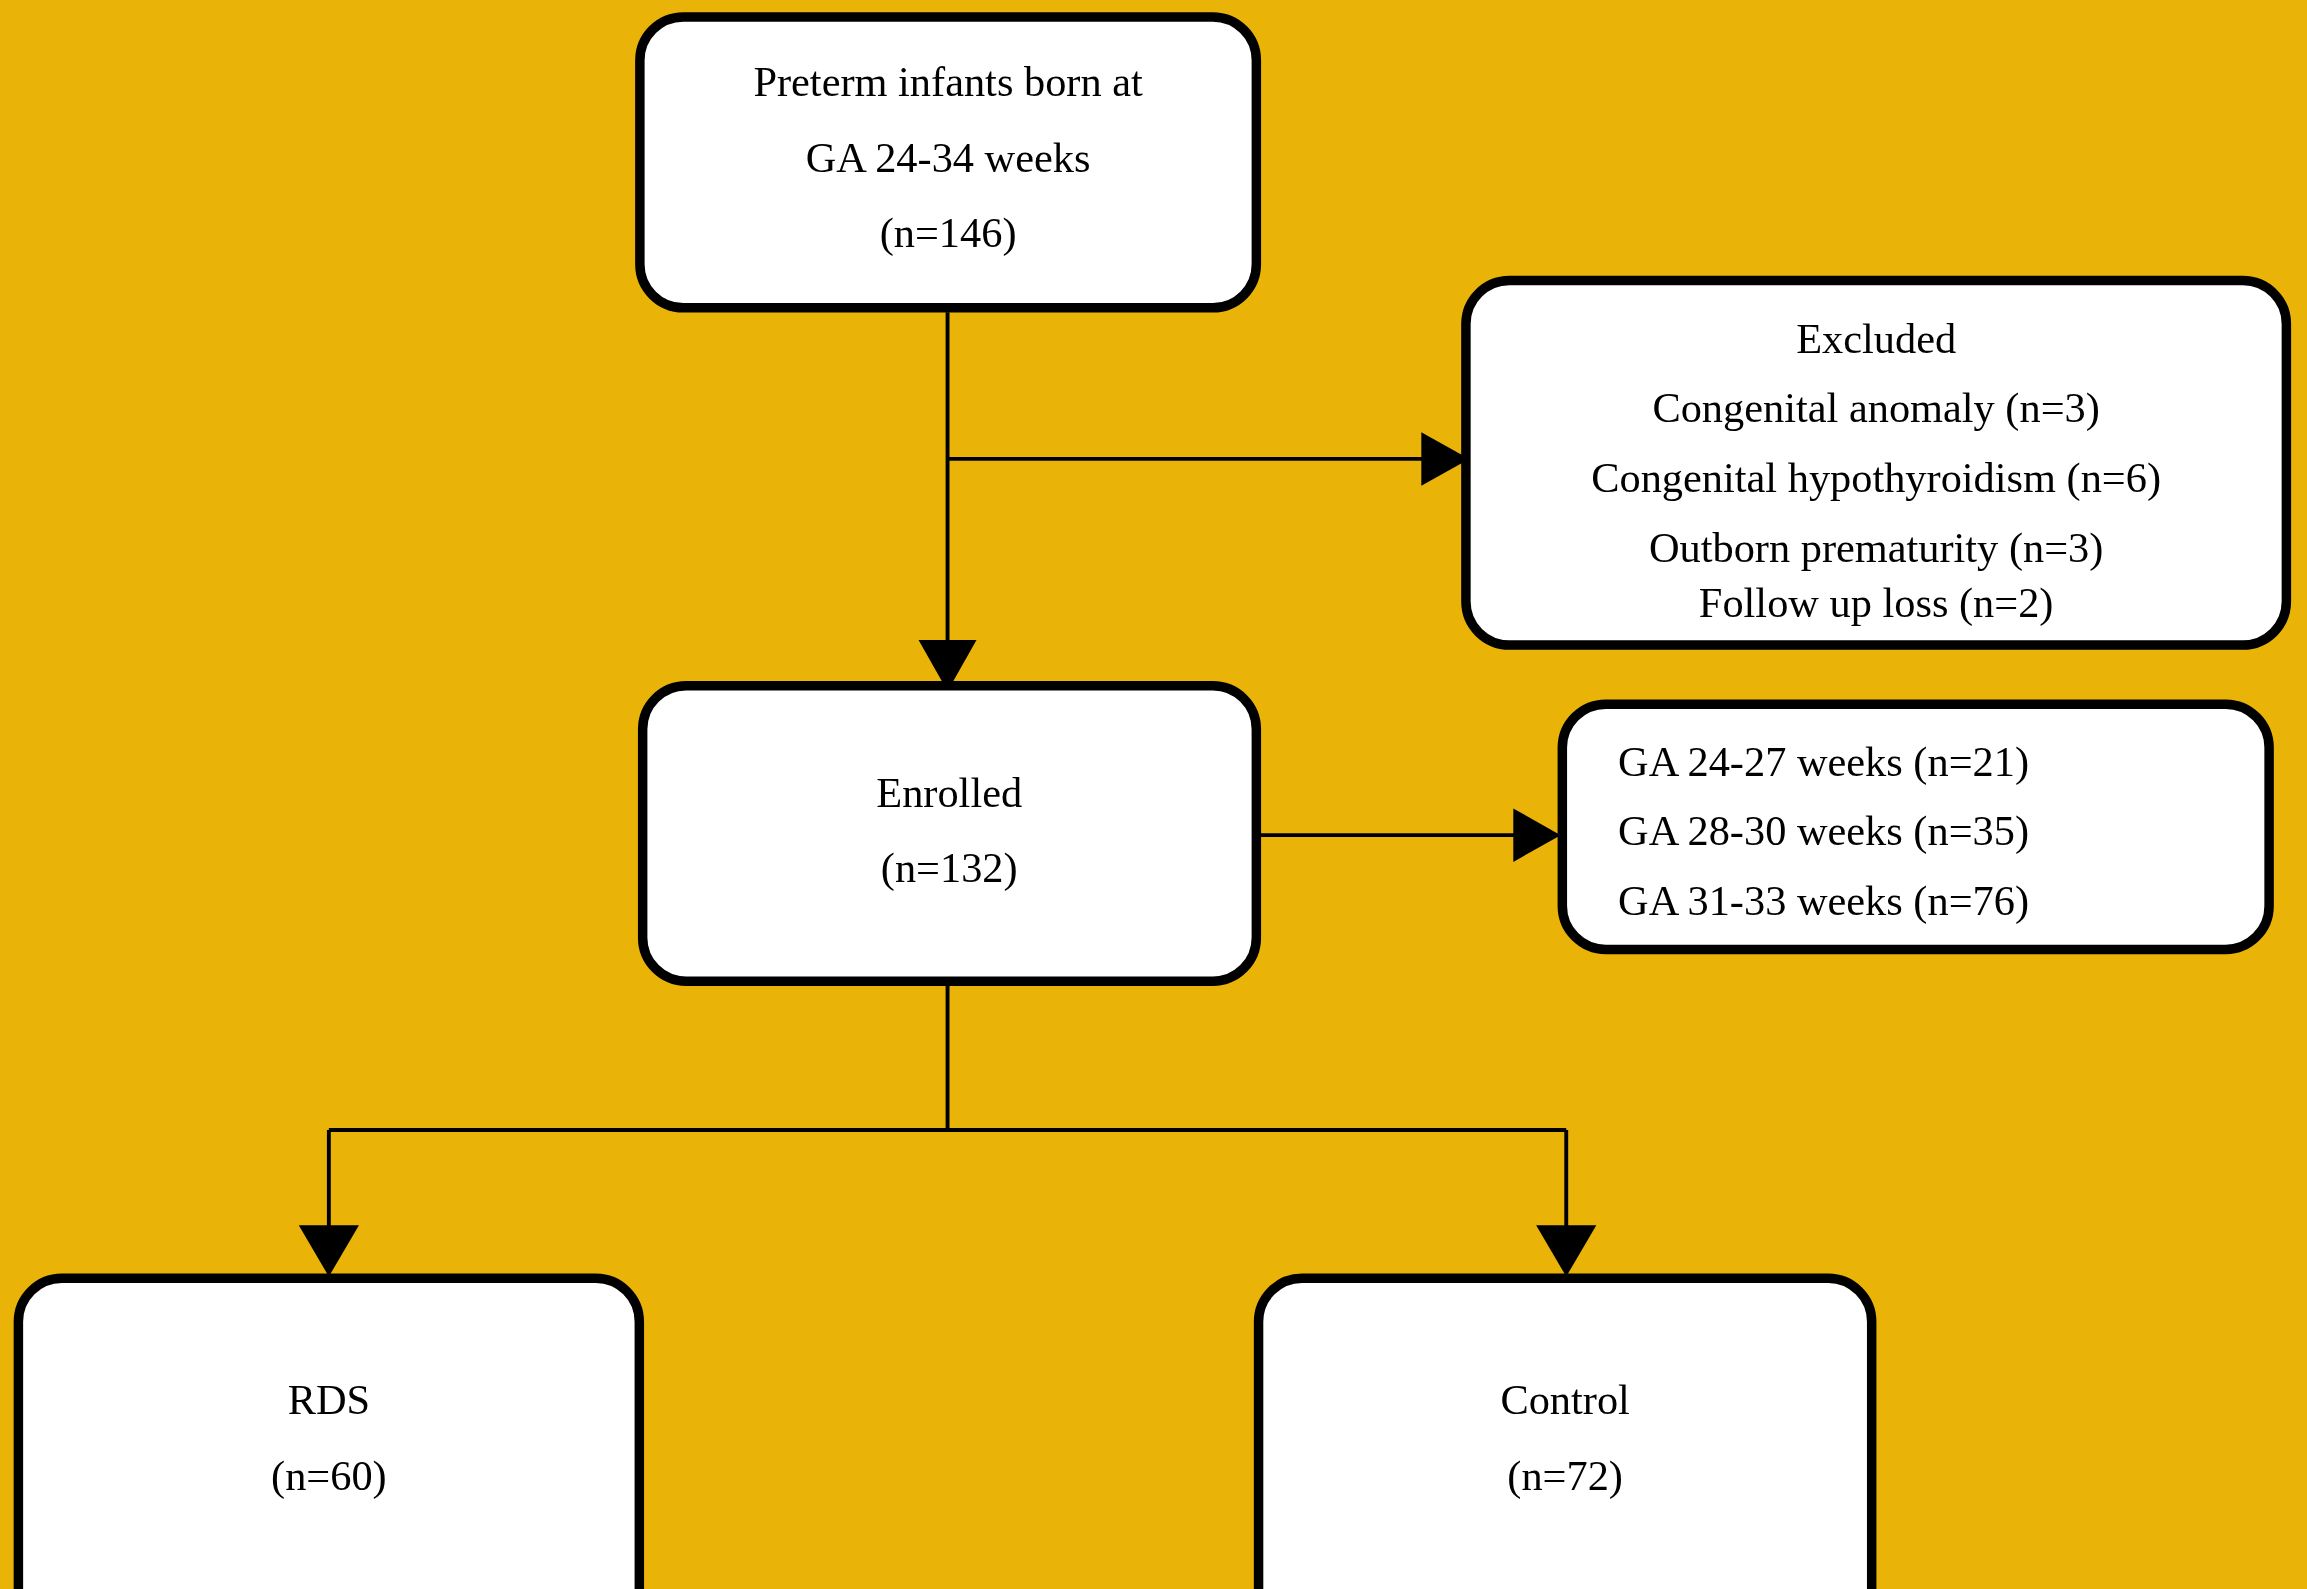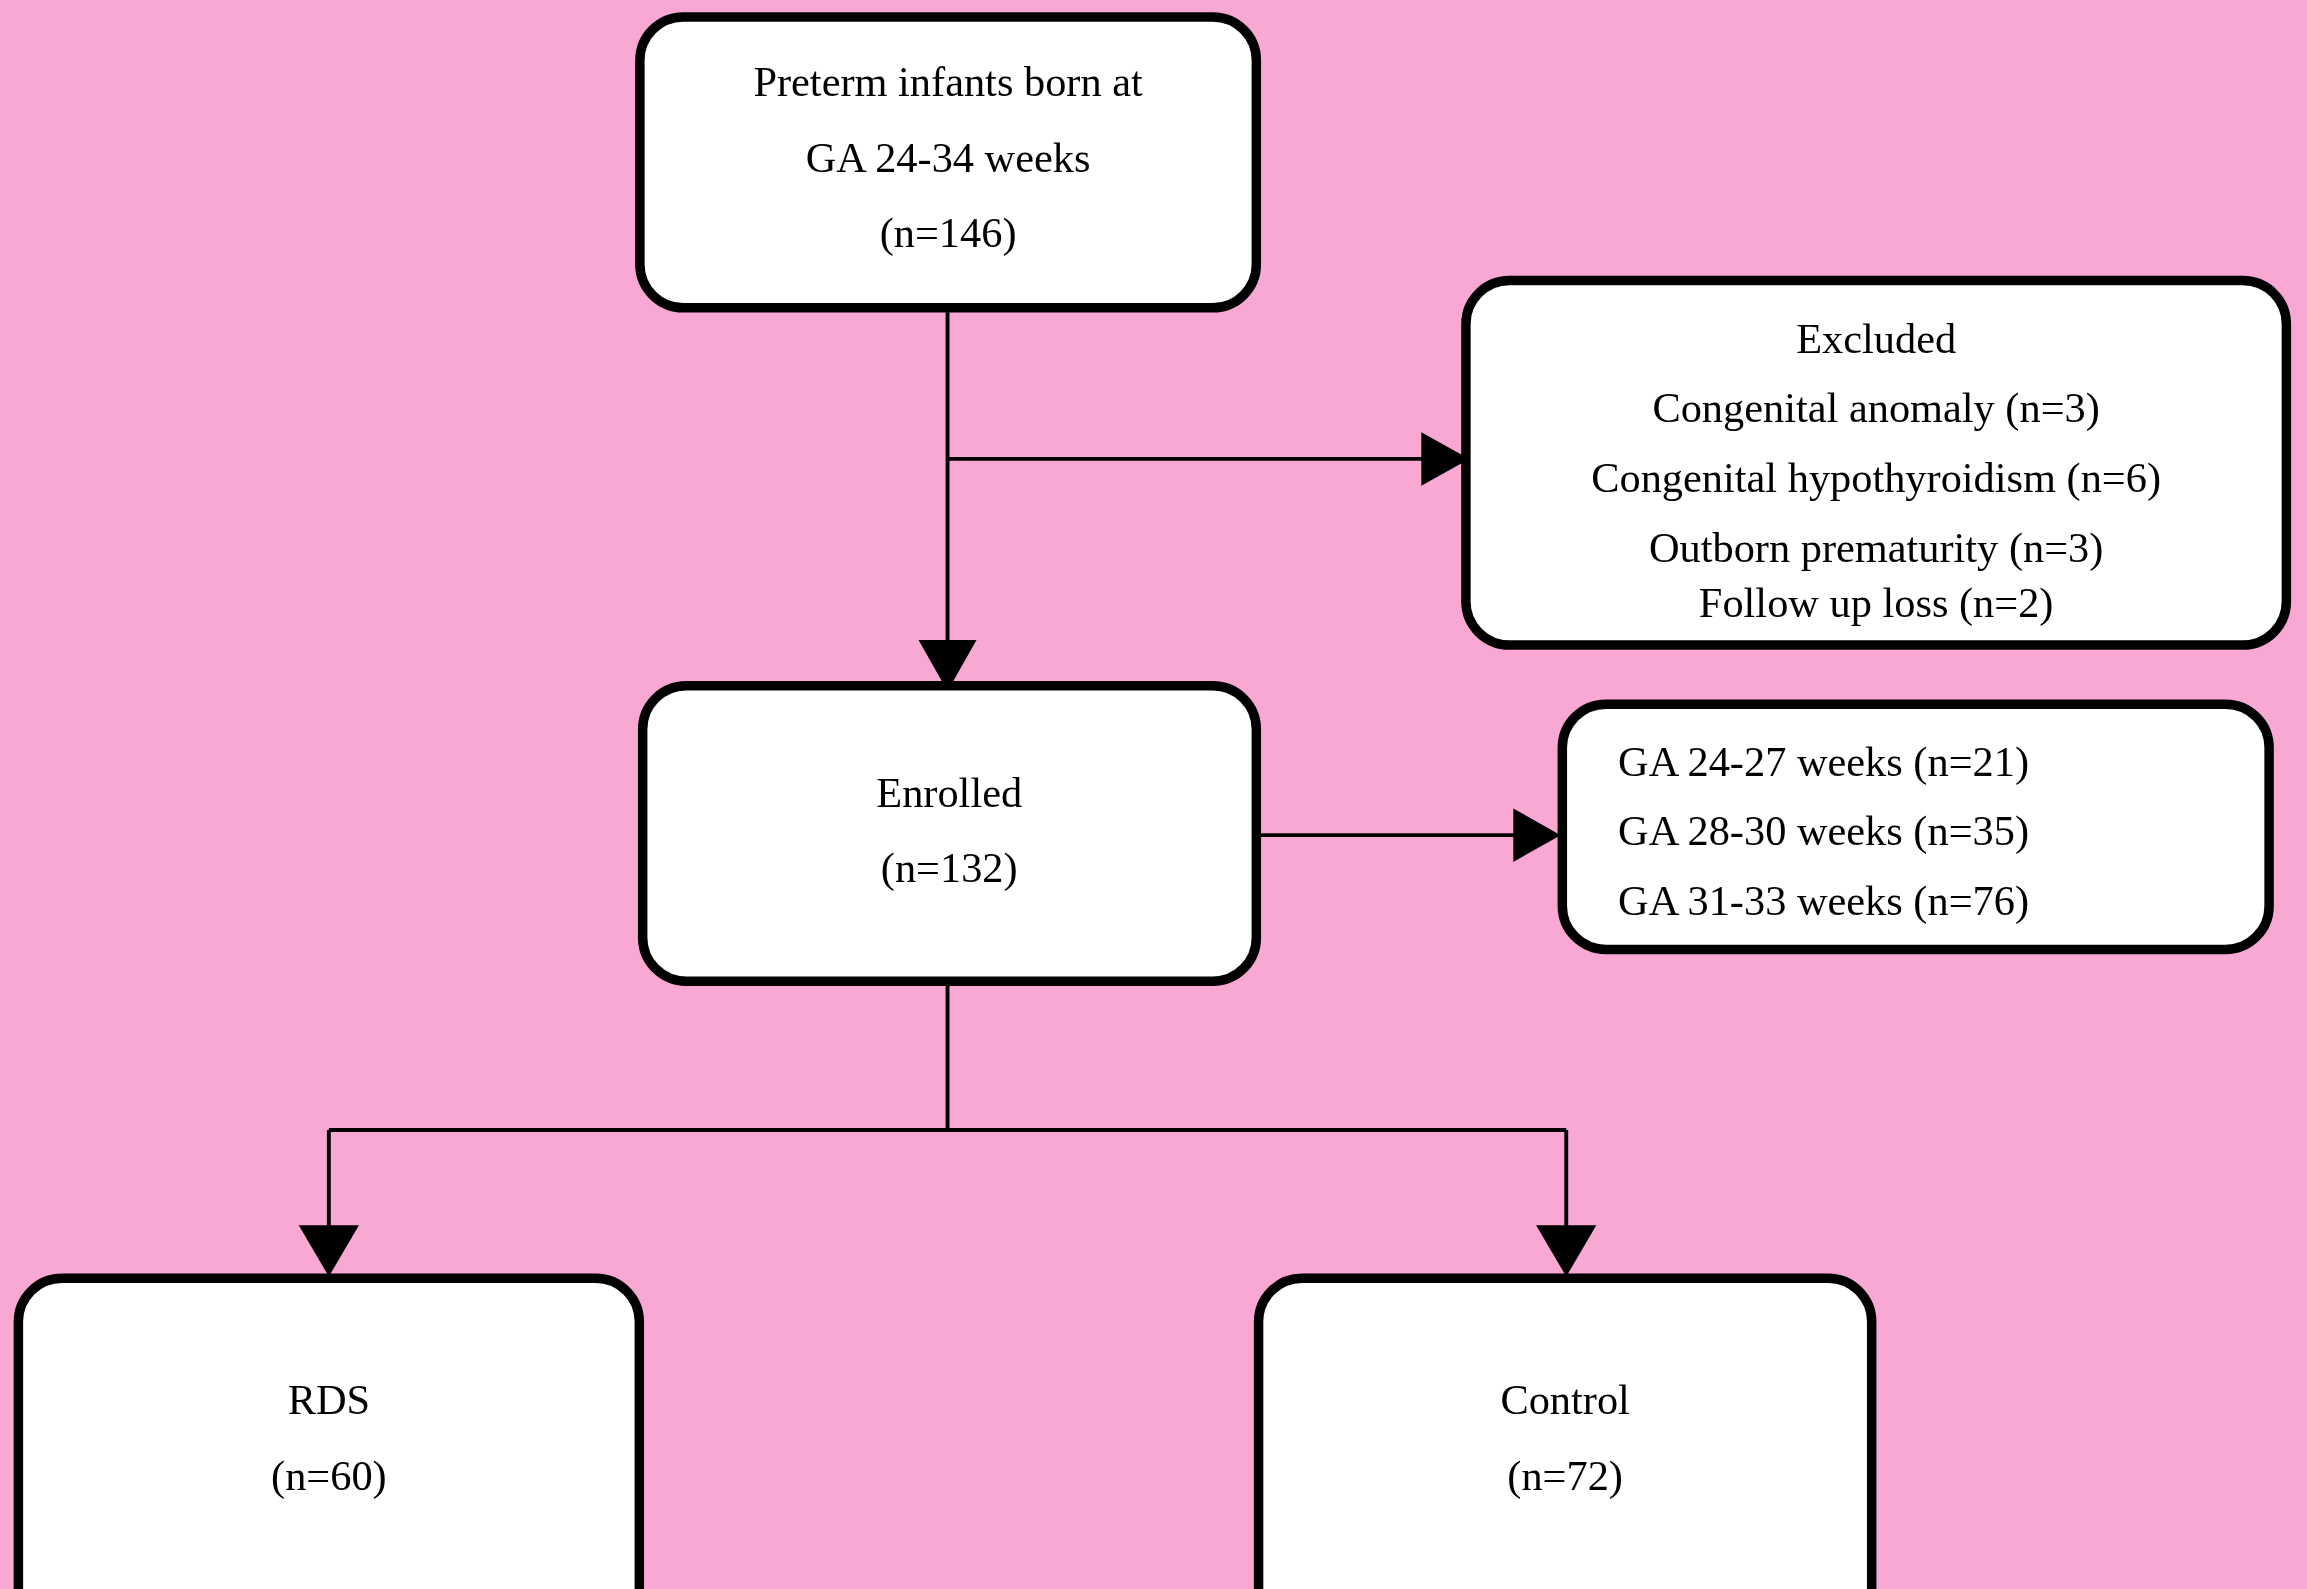--- a/index.html
+++ b/index.html
@@ -4,21 +4,21 @@
 <style>
   html, body {
     margin: 0;
     padding: 0;
     background: #ffffff;
   }
   #stage {
     position: relative;
     width: 2307px;
     height: 1590px;
-    background: #f9a8d4;
+    background: #eab308;
     overflow: hidden;
   }
   #flow {
     position: absolute;
     left: 0;
     top: 0;
     width: 2307px;
     height: 1590px;
     display: block;
   }

